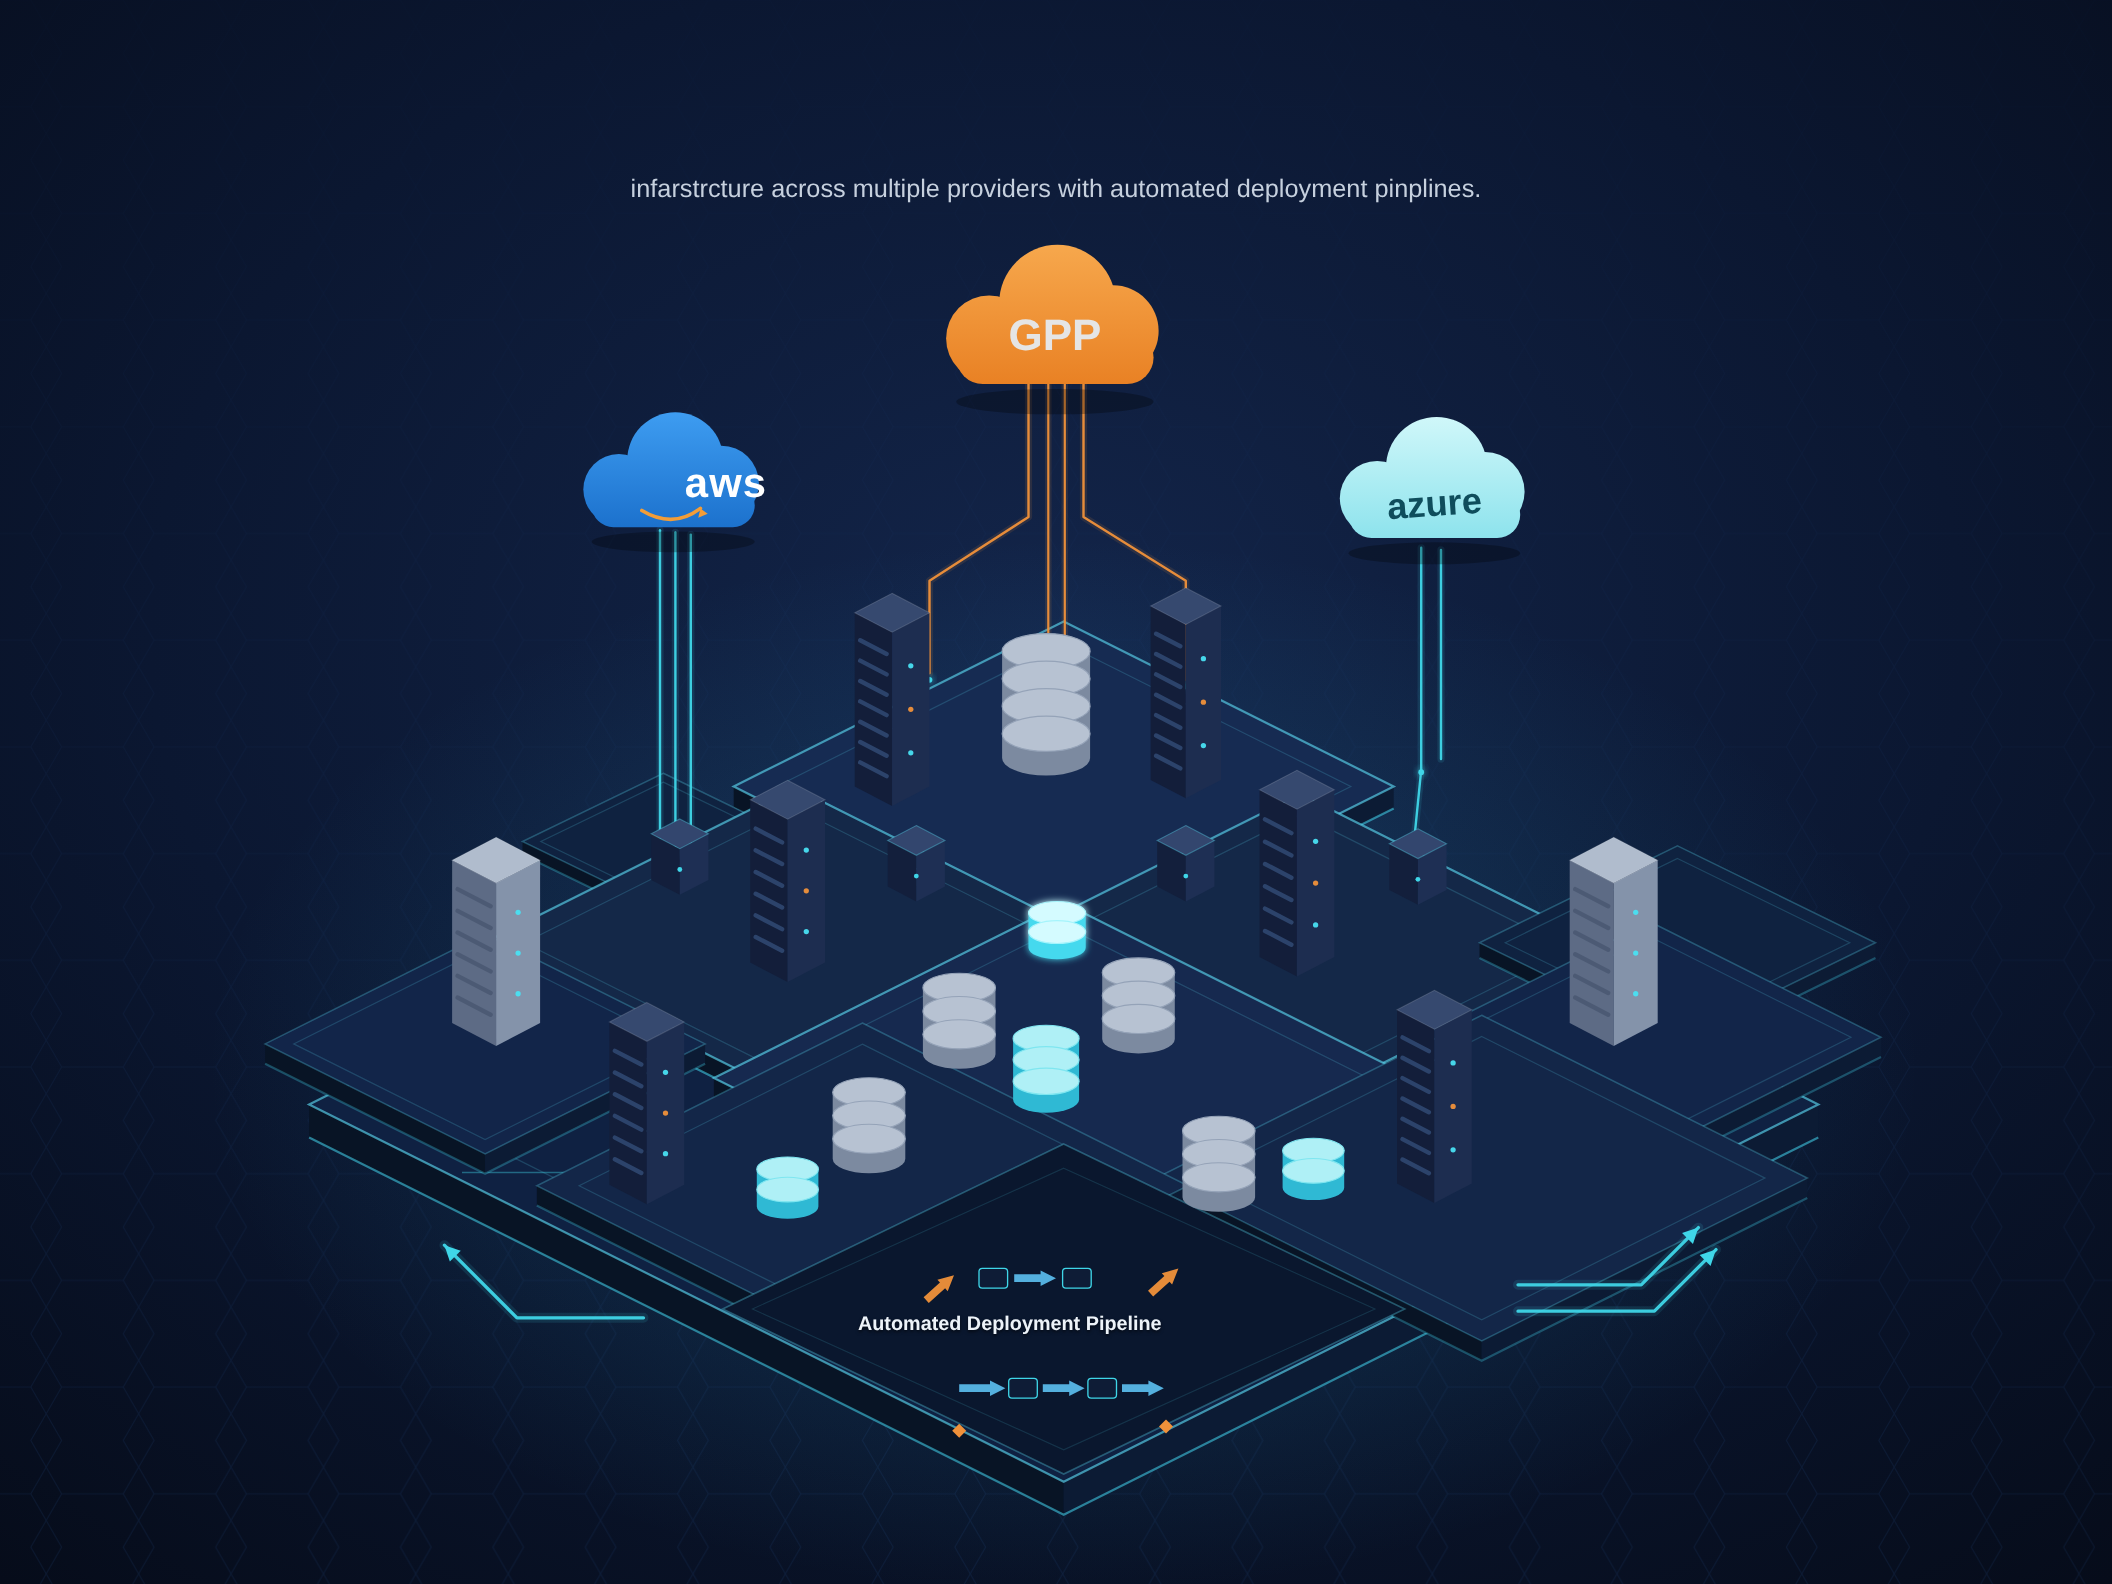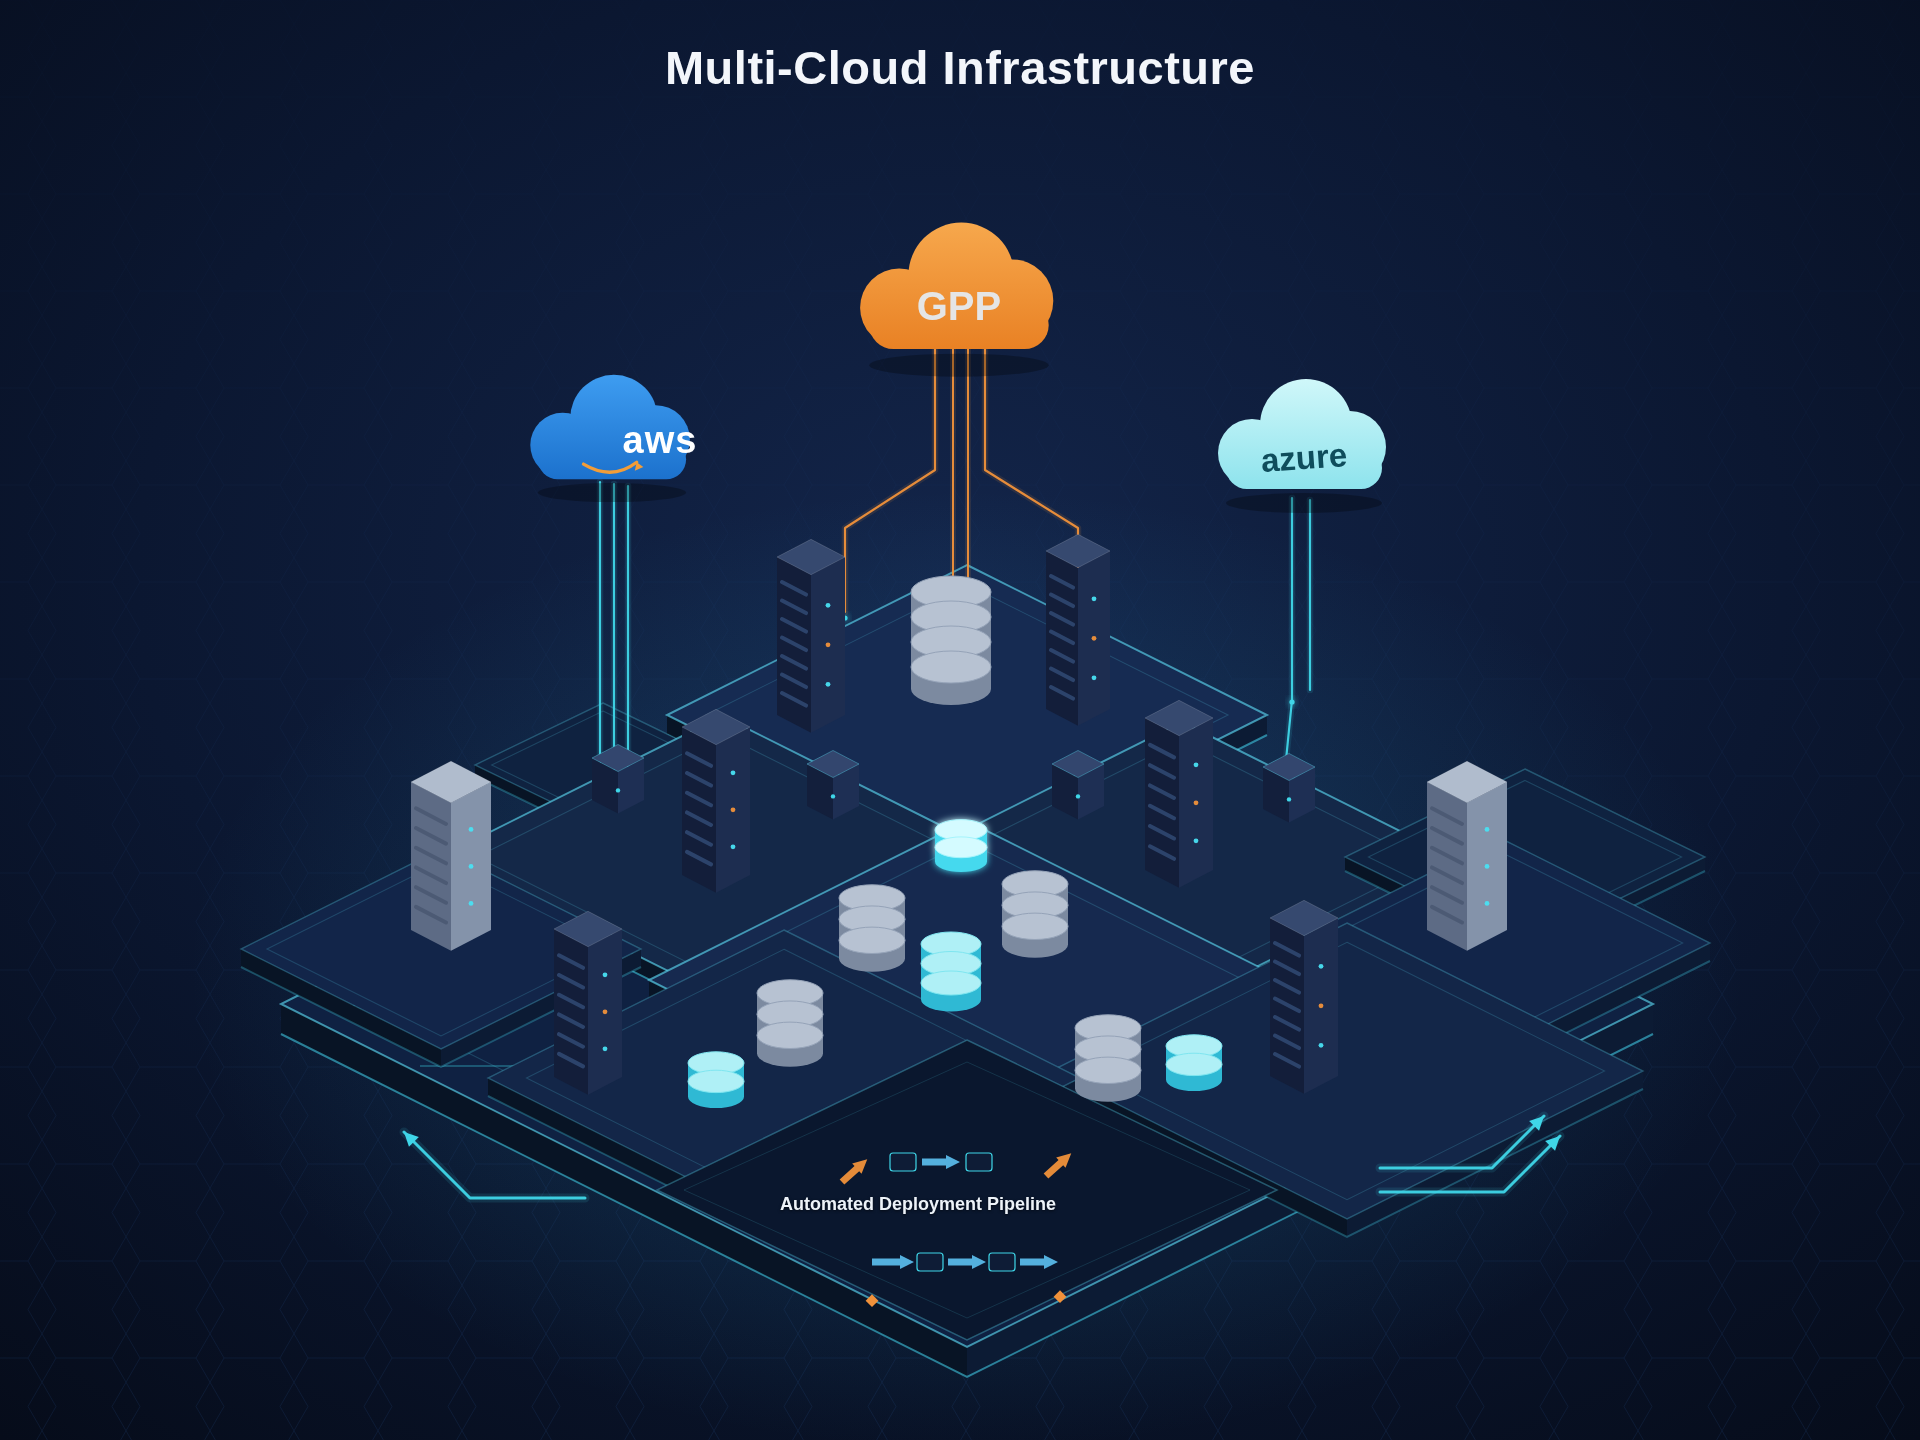--- a/index.html
+++ b/index.html
@@ -440,20 +440,20 @@
         <g transform="translate(959,310) scale(1.15)">
           <ellipse cx="0" cy="48" rx="78" ry="10" fill="#000" opacity="0.28"></ellipse>
           <circle cx="-52" cy="-2" r="34" fill="url(#grad_gpp)"></circle>
           <circle cx="2" cy="-30" r="46" fill="url(#grad_gpp)"></circle>
           <circle cx="46" cy="-8" r="36" fill="url(#grad_gpp)"></circle>
           <rect x="-78" y="-8" width="156" height="42" rx="21" fill="url(#grad_gpp)"></rect>
         </g>
       </g>
   </svg>
 
-  <div class="overlay title">Multi-Cloud Infrastructure</div>
+  <div class="overlay sub sub2">infarstrcture across multiple providers with automated deployment pinplines.</div>
 
   <div class="overlay cloud-label lbl-gpp" style="color: #e5e5e5; text-align: right;">GPP</div>
   <div class="overlay cloud-label lbl-aws" style="color: rgb(255, 255, 255);">aws</div>
   <div class="overlay cloud-label lbl-azure" style="color: rgb(15, 77, 92);">azure</div>
 
   <div class="overlay pipeline-label">Automated Deployment Pipeline</div>
 </div>
 
 </body></html>

